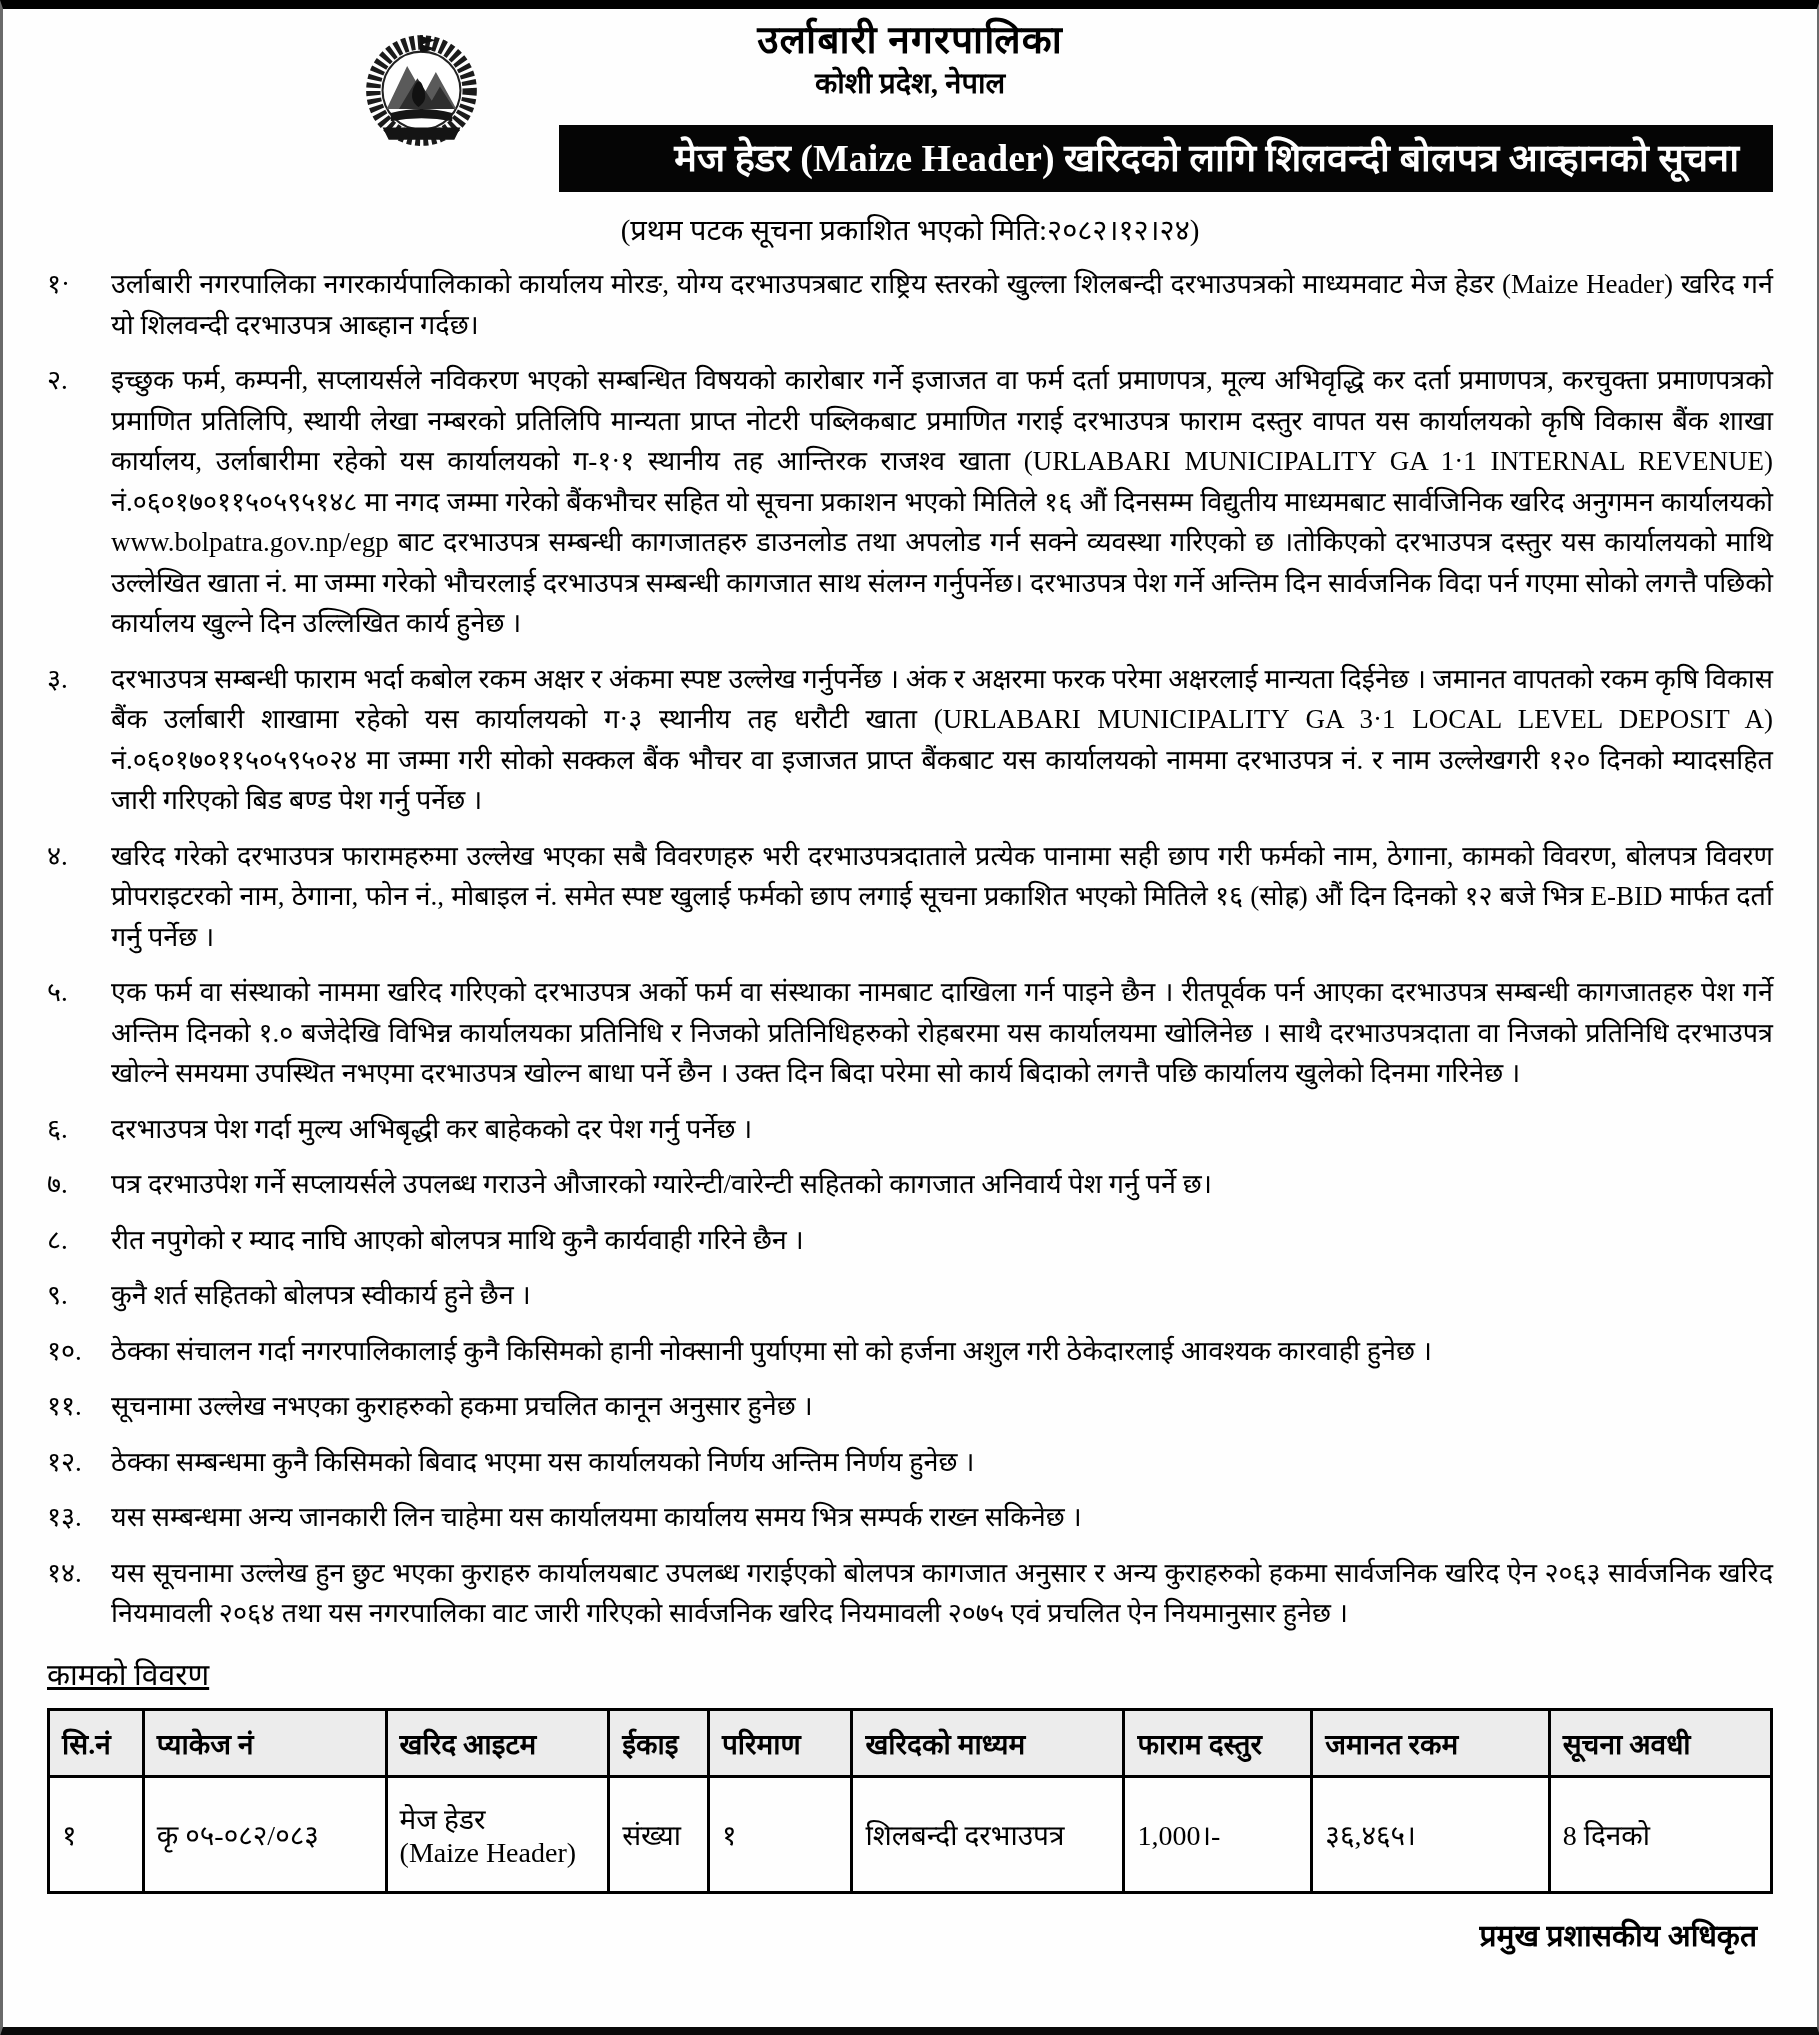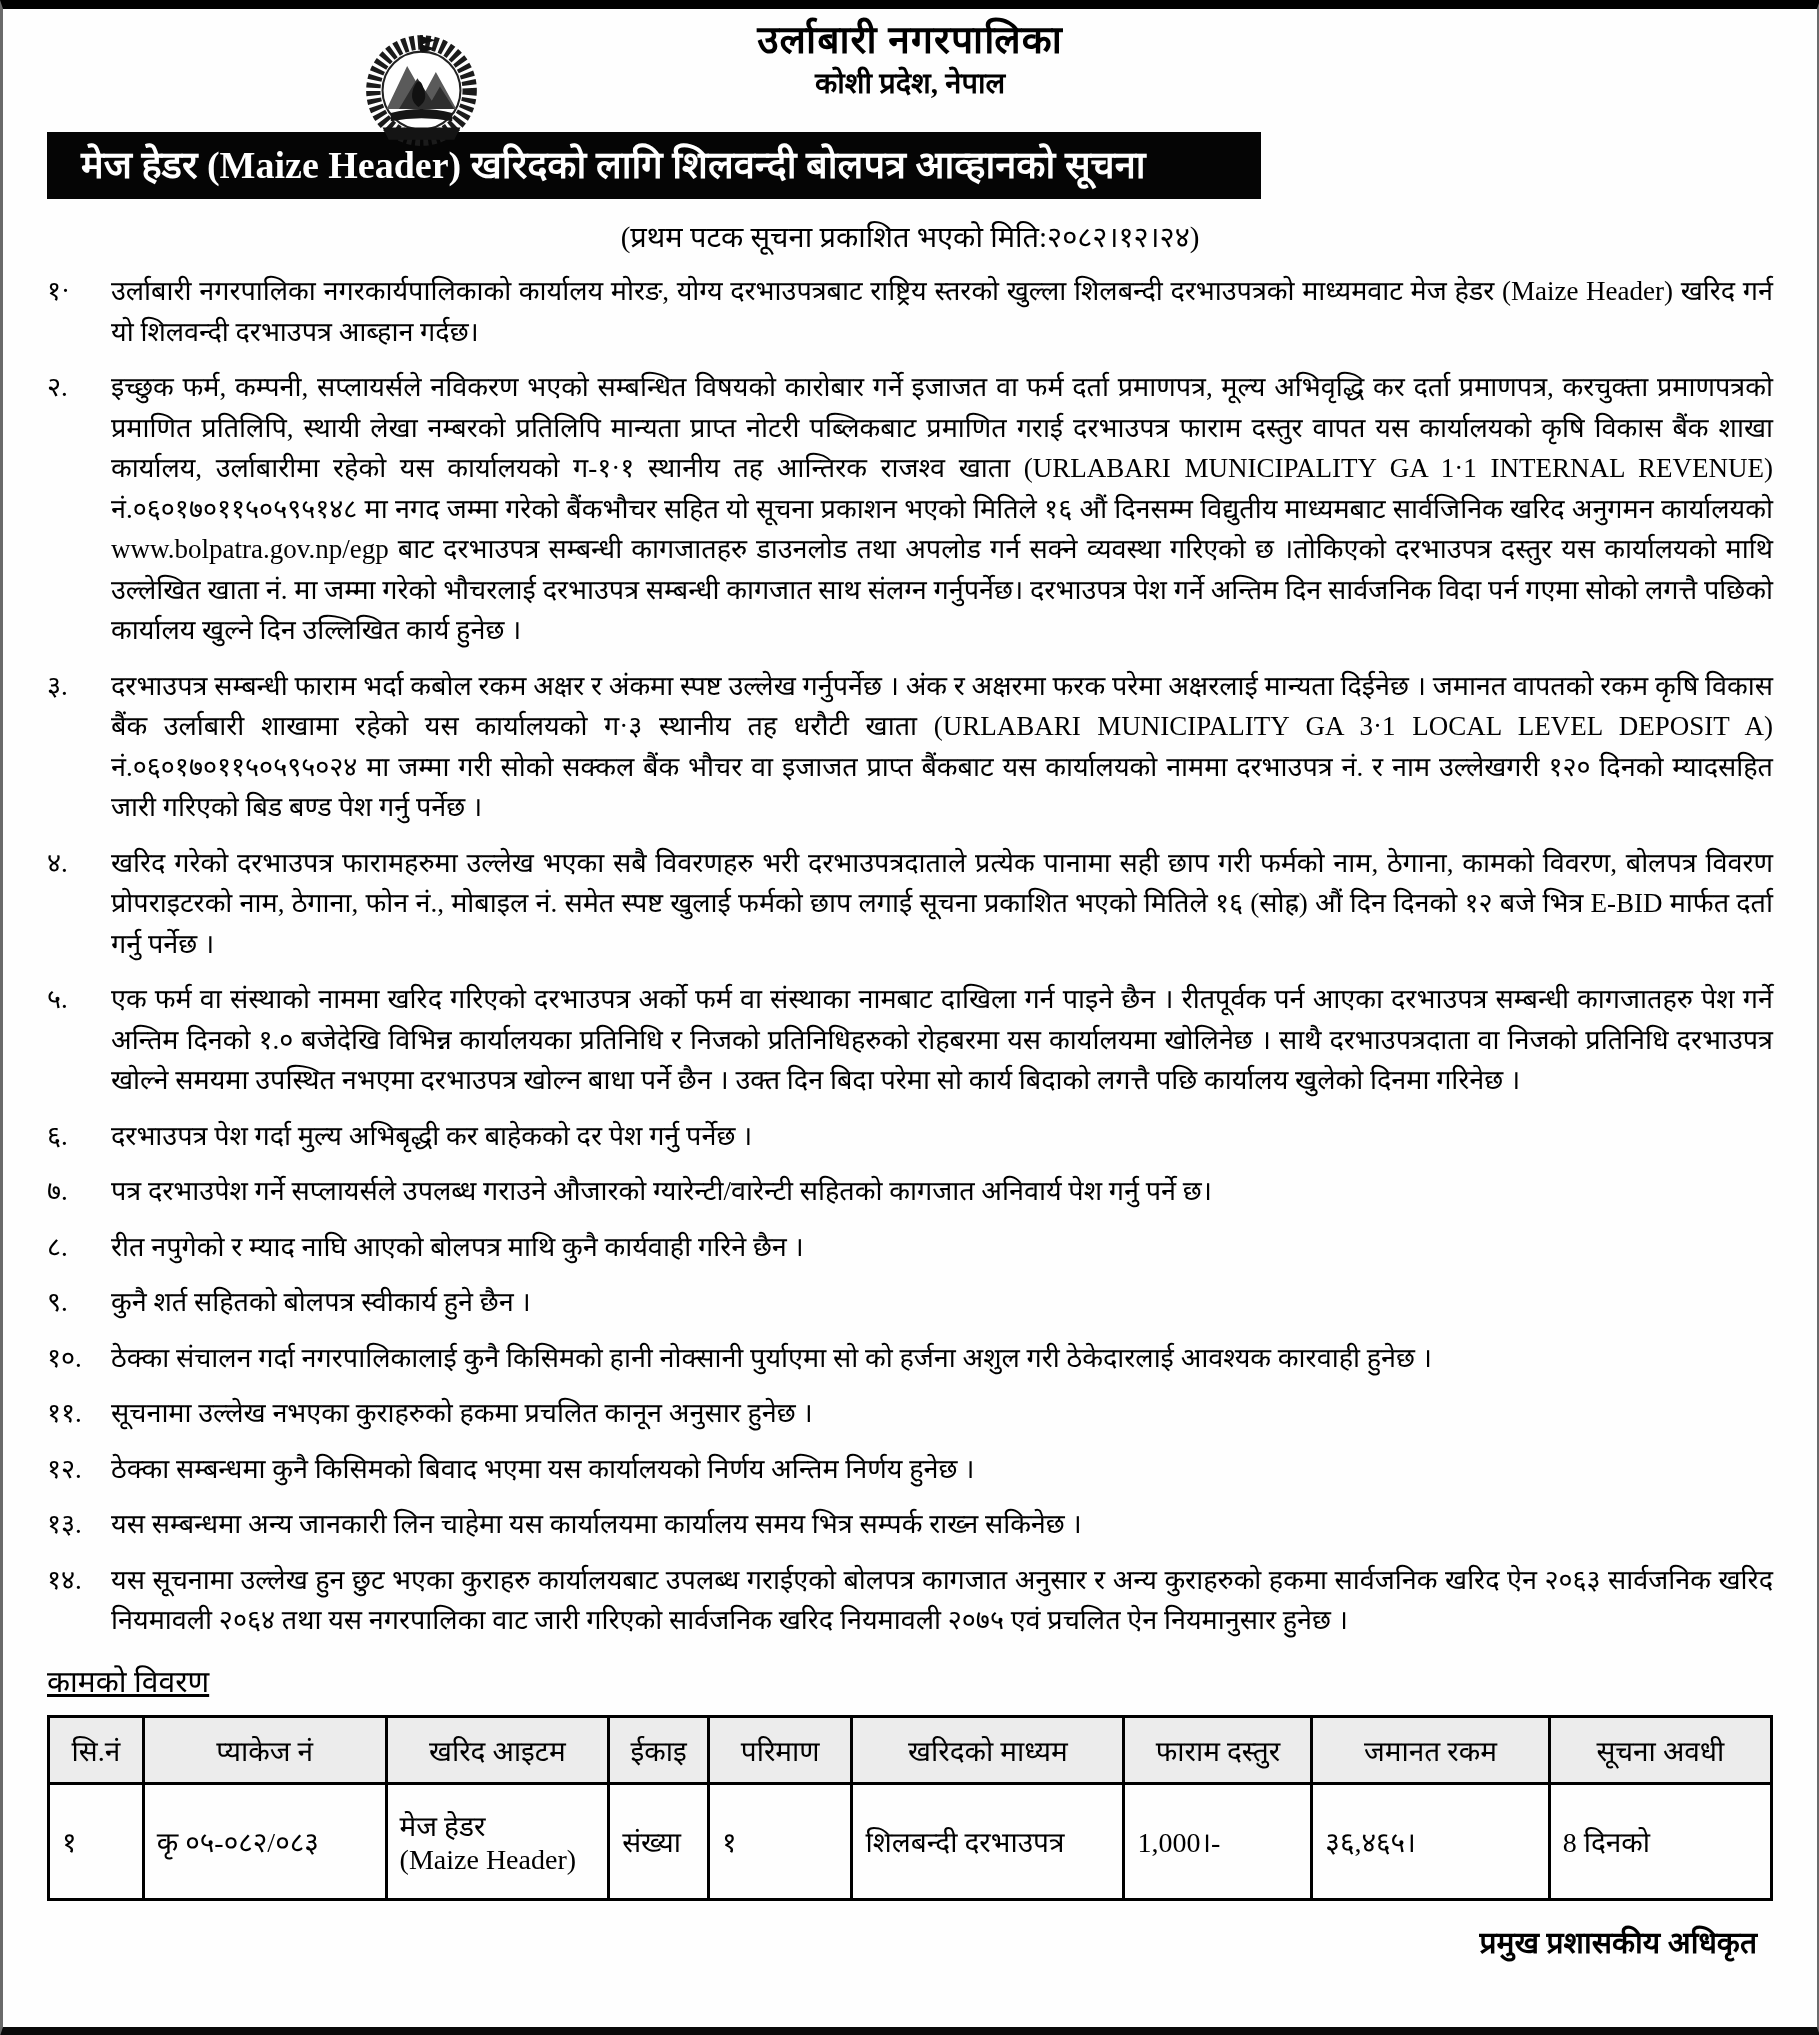--- a/index.html
+++ b/index.html
@@ -9,34 +9,34 @@
     border-top:9px solid #000;border-bottom:9px solid #0a0a0a;
     border-left:3px solid #6a6a6a;border-right:3px solid #6a6a6a;
     padding:10px 44px 8px 44px;position:relative;overflow:hidden;
   }
   .emblem{position:absolute;left:354px;top:18px;width:129px;height:123px;}
   .header-center{text-align:center;line-height:1.1;}
   .h-muni{font-size:39px;font-weight:bold;letter-spacing:1px;}
   .h-office{font-size:46px;font-weight:bold;margin-top:6px;}
   .h-addr{font-size:29px;font-weight:bold;margin-top:8px;}
   .h-prov{font-size:29px;font-weight:bold;margin-top:6px;}
-  .banner-wrap{text-align:left;margin-top:32px;}
+  .banner-wrap{text-align:right;margin-top:25px;}
   .banner{
     display:inline-block;background:#050505;color:#fff;font-weight:bold;
     font-size:38px;line-height:1.25;padding:10px 34px;min-width:1214px;box-sizing:border-box;
   }
   .pubdate{text-align:center;font-weight:normal;font-size:29px;margin-top:17px;}
   .notice{margin-top:16px;}
   .n-item{display:flex;margin-bottom:15px;font-size:27px;line-height:1.5;}
   .n-num{flex:0 0 64px;font-weight:normal;}
   .n-txt{flex:1;text-align:justify;}
   .work-heading{display:inline-block;font-size:30px;font-weight:normal;text-decoration:underline;margin-top:4px;}
   table.work{width:100%;border-collapse:collapse;margin-top:14px;}
   table.work th,table.work td{border:3px solid #000;font-size:28px;padding:6px 12px;}
-  table.work th{background:#ececec;text-align:center;font-weight:normal;height:52px;}
+  table.work th{background:#ececec;text-align:left;font-weight:bold;height:52px;}
   table.work td{height:101px;vertical-align:middle;text-align:left;white-space:pre-line;}
   .footer-sign{text-align:right;font-weight:bold;font-size:30px;margin-top:20px;padding-right:16px;}
 </style>
 </head>
 <body>
 
 <div class="page">
 
   <svg class="emblem" viewBox="0 0 120 120" aria-hidden="true">
     <circle cx="60" cy="62" r="47" fill="none" stroke="#1b1b1b" stroke-width="14" stroke-dasharray="4.5 3"></circle>

